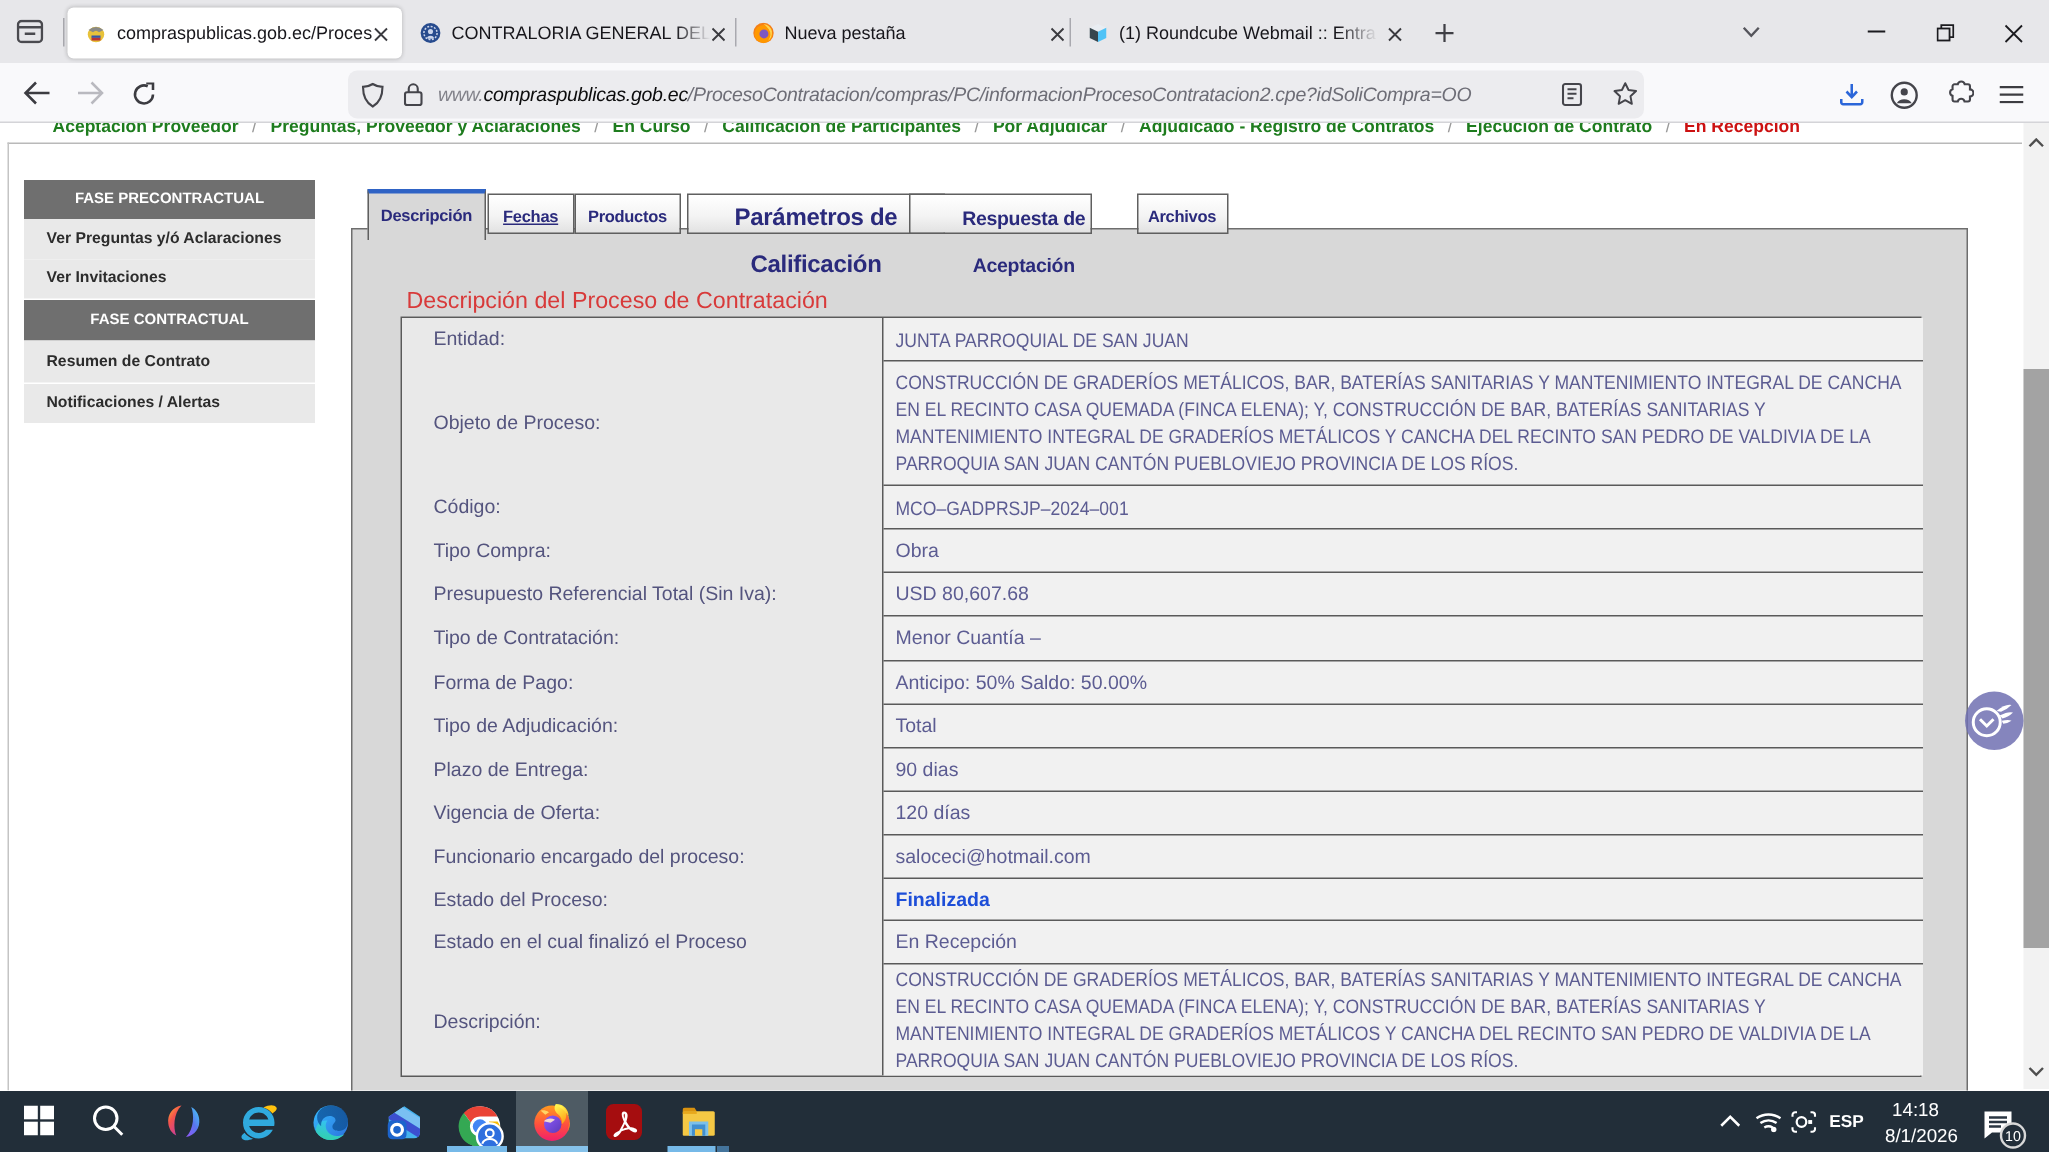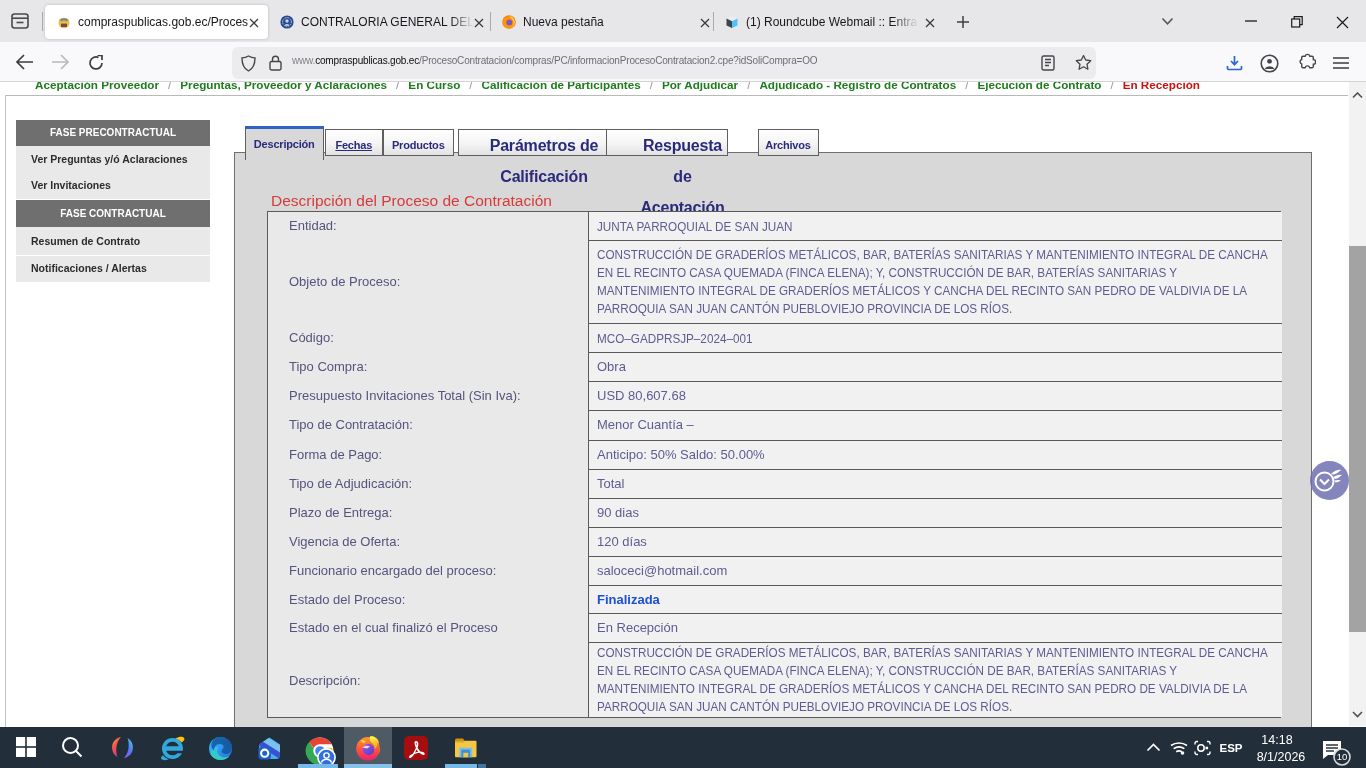--- a/index.html
+++ b/index.html
@@ -10,21 +10,21 @@
 #titlebar { left:0; top:0; width:1366px; height:42px; background:#e7e7ea; }
 .btab { position:absolute; top:5px; height:34px; }
 .btab .fav { position:absolute; left:12px; top:10px; width:14px; height:14px; }
 .btab .ttl { position:absolute; left:33px; top:10px; height:15px; font-size:12px; color:#17161b; white-space:nowrap; overflow:hidden; -webkit-mask-image:linear-gradient(to right,#000 82%,transparent 97%); mask-image:linear-gradient(to right,#000 82%,transparent 97%); }
 .tclose { position:absolute; top:12px; width:12px; height:12px; }
 .tclose svg { display:block; }
 .tabsep { position:absolute; top:12px; width:1px; height:19px; background:#a9a9af; }
 
 #toolbar { left:0; top:42px; width:1366px; height:40px; background:#f9f9fb; border-bottom:1px solid #d4d4d8; }
 #urlbar { position:absolute; left:232px; top:5px; width:864px; height:32px; background:#ececef; border-radius:6px; }
-#urltext { position:absolute; left:60px; top:8px; width:755px; font-size:10px; letter-spacing:-.18px; white-space:nowrap; overflow:hidden; color:#6d6d76; -webkit-mask-image:linear-gradient(to right,#000 91%,transparent 99%); mask-image:linear-gradient(to right,#000 91%,transparent 99%); }
+#urltext { position:absolute; left:60px; top:8px; width:755px; font-size:13px; letter-spacing:-.18px; white-space:nowrap; overflow:hidden; color:#6d6d76; -webkit-mask-image:linear-gradient(to right,#000 91%,transparent 99%); mask-image:linear-gradient(to right,#000 91%,transparent 99%);font-style:italic; }
 
 #page { left:0; top:82px; width:1366px; height:645px; background:#fff; overflow:hidden; }
 .crumb { position:absolute; left:35px; top:-4px; font-size:11.7px; font-weight:bold; white-space:nowrap; color:#8b8b8b; }
 .crumb s { text-decoration:none; margin:0 9px; color:#999; font-weight:normal; }
 .crumb a { color:#1e7c1e; text-decoration:none; }
 .crumb .red { color:#cc1111; }
 #hr1 { position:absolute; left:5px; top:13px; width:1343px; height:1px; background:#b9b9b9; }
 #leftline { position:absolute; left:5px; top:13px; width:1px; height:632px; background:#c4c4c4; }
 
 .sbh { position:absolute; left:16px; width:194px; background:#6f6f6f; color:#fff; font-weight:bold; font-size:10px; letter-spacing:0; text-align:center; }
@@ -203,21 +203,21 @@
       <span style="top:6px">Notificaciones / Alertas</span>
     </div>
   <div class="sbi" style="top:144.5px; height:28px;">
       <span style="top:8px">Resumen de Contrato</span>
     </div>
 
   <div id="panel"></div>
   <div class="ptab" style="left:324.5px; width:58.5px;text-decoration:underline;">Fechas</div>
   <div class="ptab" style="left:383px; width:70.5px;">Productos</div>
   <div class="ptab" style="left:458px; width:172px; font-size:16px;">Parámetros de Calificación</div>
-  <div class="ptab" style="left:605.5px; width:122px; font-size:16px;padding-left:32px;">Respuesta de Aceptación</div>
+  <div class="ptab" style="left:605.5px; width:122px; font-size:13px;padding-left:32px;">Respuesta de Aceptación</div>
   <div class="ptab" style="left:757.5px; width:61px;">Archivos</div>
   <div id="ptab-active">Descripción</div>
   <div id="heading">Descripción del Proceso de Contratación</div>
 
   <div id="tbl">
     <div id="vcol"></div>
     <div class="rsep" style="top:28px"></div>
     <div class="rsep" style="top:111.4px"></div>
     <div class="rsep" style="top:140.3px"></div>
     <div class="rsep" style="top:169.2px"></div>
@@ -227,21 +227,21 @@
     <div class="rsep" style="top:285.6px"></div>
     <div class="rsep" style="top:314.6px"></div>
     <div class="rsep" style="top:343.5px"></div>
     <div class="rsep" style="top:372.5px"></div>
     <div class="rsep" style="top:401.4px"></div>
     <div class="rsep" style="top:430.4px"></div>
     <div class="lbl" style="top:6px">Entidad:</div>
     <div class="lbl" style="top:62.2px">Objeto de Proceso:</div>
     <div class="lbl" style="top:118.4px">Código:</div>
     <div class="lbl" style="top:147.3px">Tipo Compra:</div>
-    <div class="lbl" style="top:176.2px">Presupuesto Invitaciones Total (Sin Iva):</div>
+    <div class="lbl" style="top:176.2px">Presupuesto Referencial Total (Sin Iva):</div>
     <div class="lbl" style="top:205.4px">Tipo de Contratación:</div>
     <div class="lbl" style="top:234.7px">Forma de Pago:</div>
     <div class="lbl" style="top:263.7px">Tipo de Adjudicación:</div>
     <div class="lbl" style="top:292.6px">Plazo de Entrega:</div>
     <div class="lbl" style="top:321.6px">Vigencia de Oferta:</div>
     <div class="lbl" style="top:350.5px">Funcionario encargado del proceso:</div>
     <div class="lbl" style="top:379.5px">Estado del Proceso:</div>
     <div class="lbl" style="top:408.4px">Estado en el cual finalizó el Proceso</div>
     <div class="lbl" style="top:460.7px">Descripción:</div>
     <div class="val ucb" style="top:6px">JUNTA PARROQUIAL DE SAN JUAN</div>

